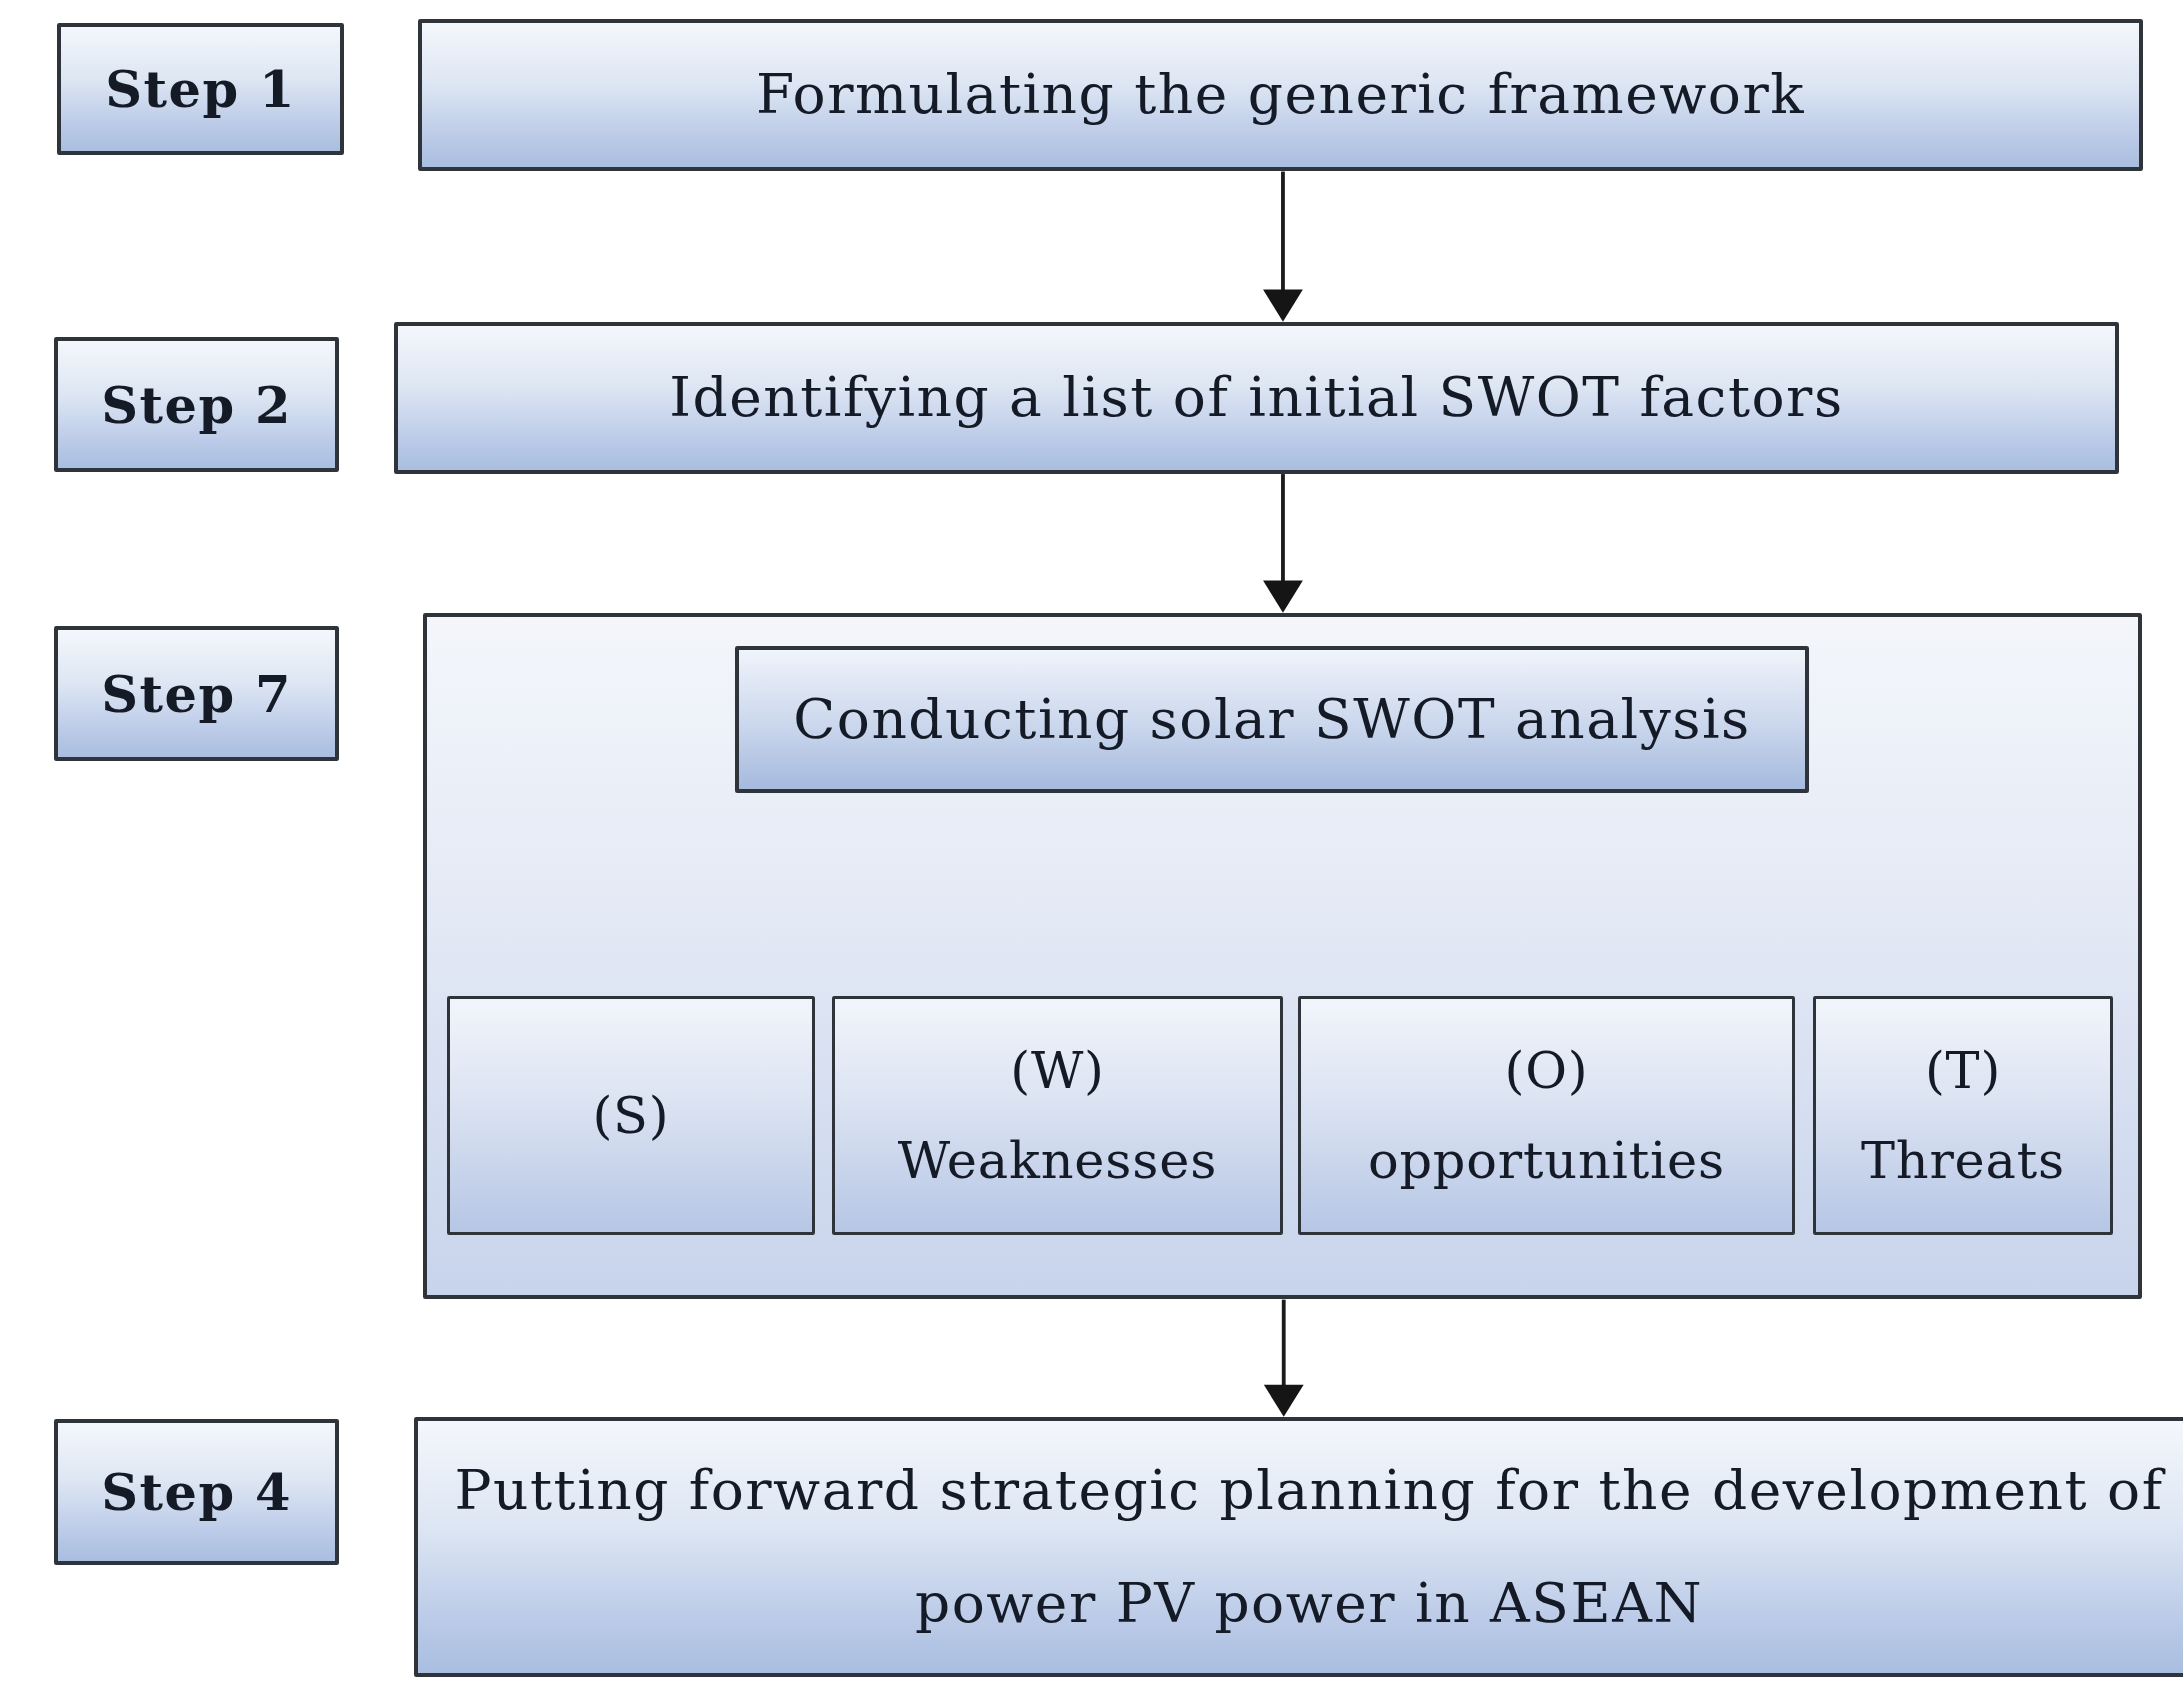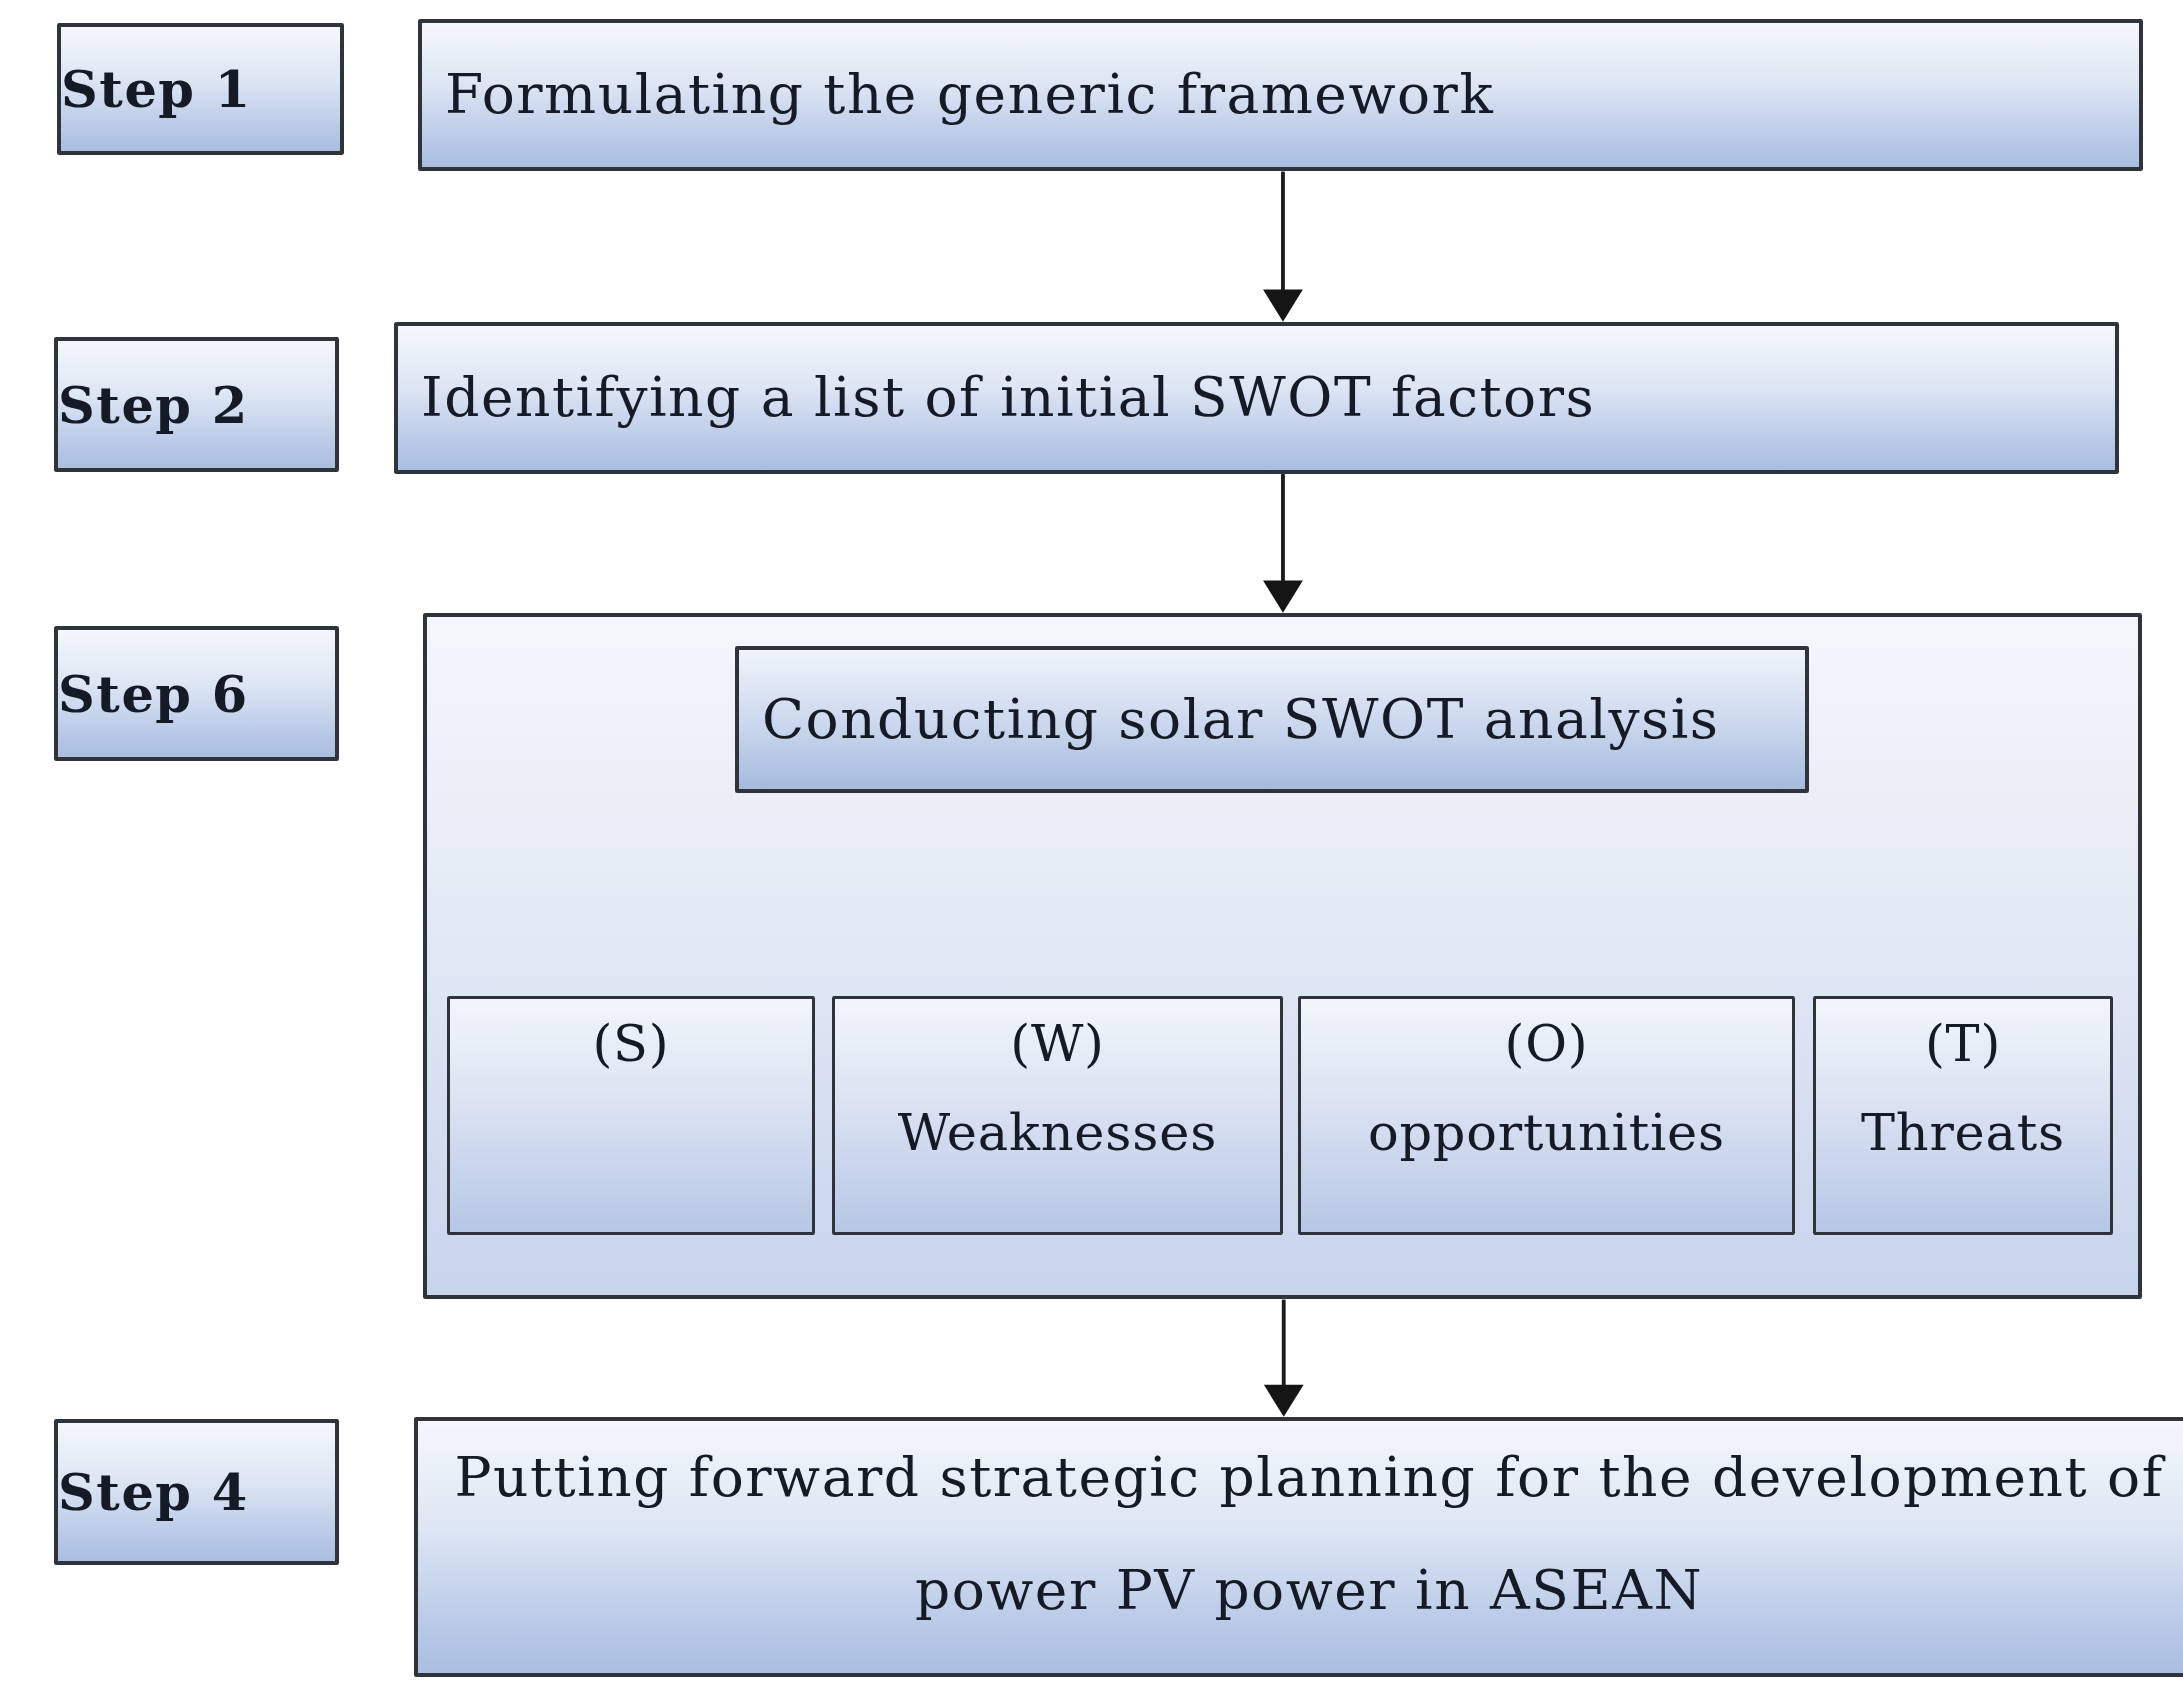--- a/index.html
+++ b/index.html
@@ -13,21 +13,21 @@
     overflow: hidden;
   }
   .box {
     position: absolute;
     box-sizing: border-box;
     border: 4.6px solid #2f343a;
     border-radius: 2.3px;
     background: linear-gradient(180deg, #f4f7fc 0%, #dde6f3 42%, #bccbe8 78%, #a9bee0 100%);
     display: flex;
     align-items: center;
-    justify-content: flex-start;
+    justify-content: center;
     text-align: center;
   }
   .step-label {
     font-weight: bold;
     font-size: 51px;
     letter-spacing: 1.5px;
   }
   .main-text {
     font-size: 55px;
     letter-spacing: 1.5px;
@@ -83,21 +83,21 @@
     </g>
   </svg>
 
   <div class="box step-label" style="left:57px; top:23px; width:287px; height:132px;">
     <span>Step 1</span>
   </div>
   <div class="box step-label" style="left:54px; top:325px; width:285px; height:135px;margin-top:12px;">
     <span>Step 2</span>
   </div>
   <div class="box step-label" style="left:54px; top:626px; width:285px; height:135px;">
-    <span>Step 6</span>
+    <span>Step 7</span>
   </div>
   <div class="box step-label" style="left:54px; top:1419px; width:285px; height:146px;">
     <span>Step 4</span>
   </div>
 
   <div class="box main-text" style="left:418px; top:19px; width:1725px; height:152px;">
     <span>Formulating the generic framework</span>
   </div>
 
   <div class="box main-text" style="left:394px; top:322px; width:1725px; height:152px;">

